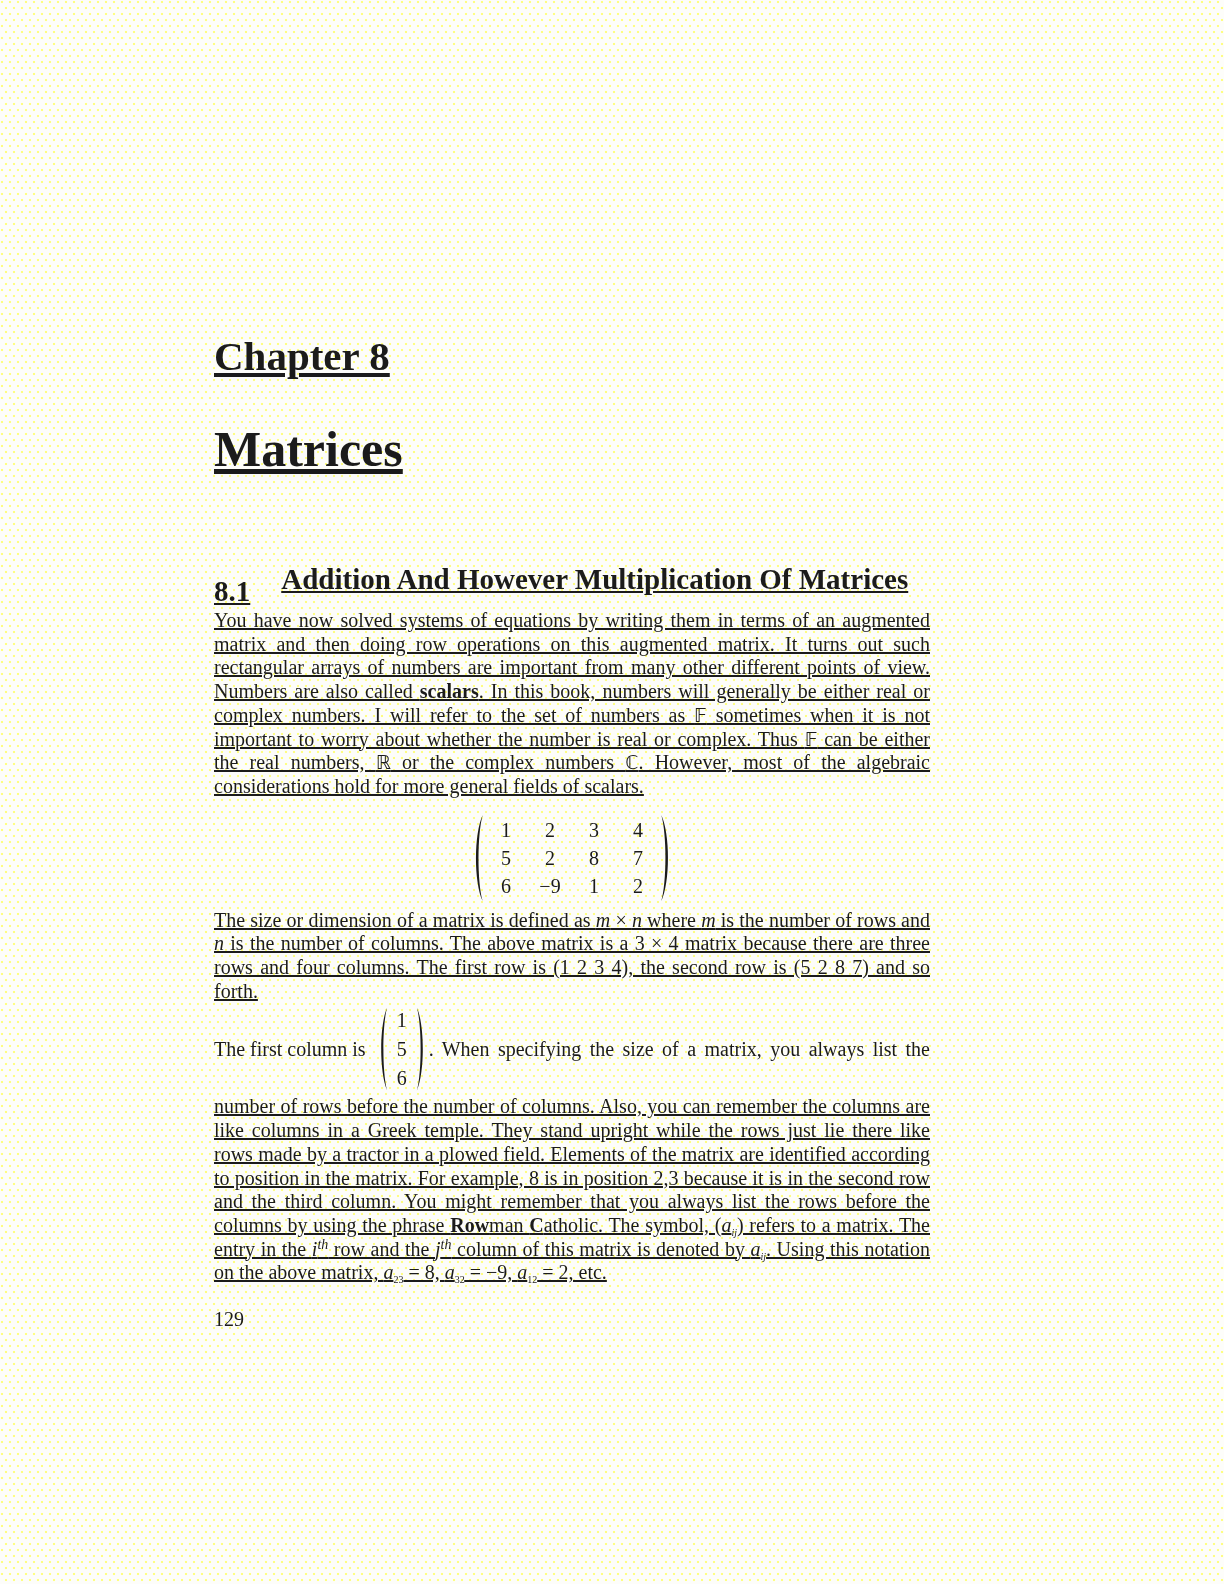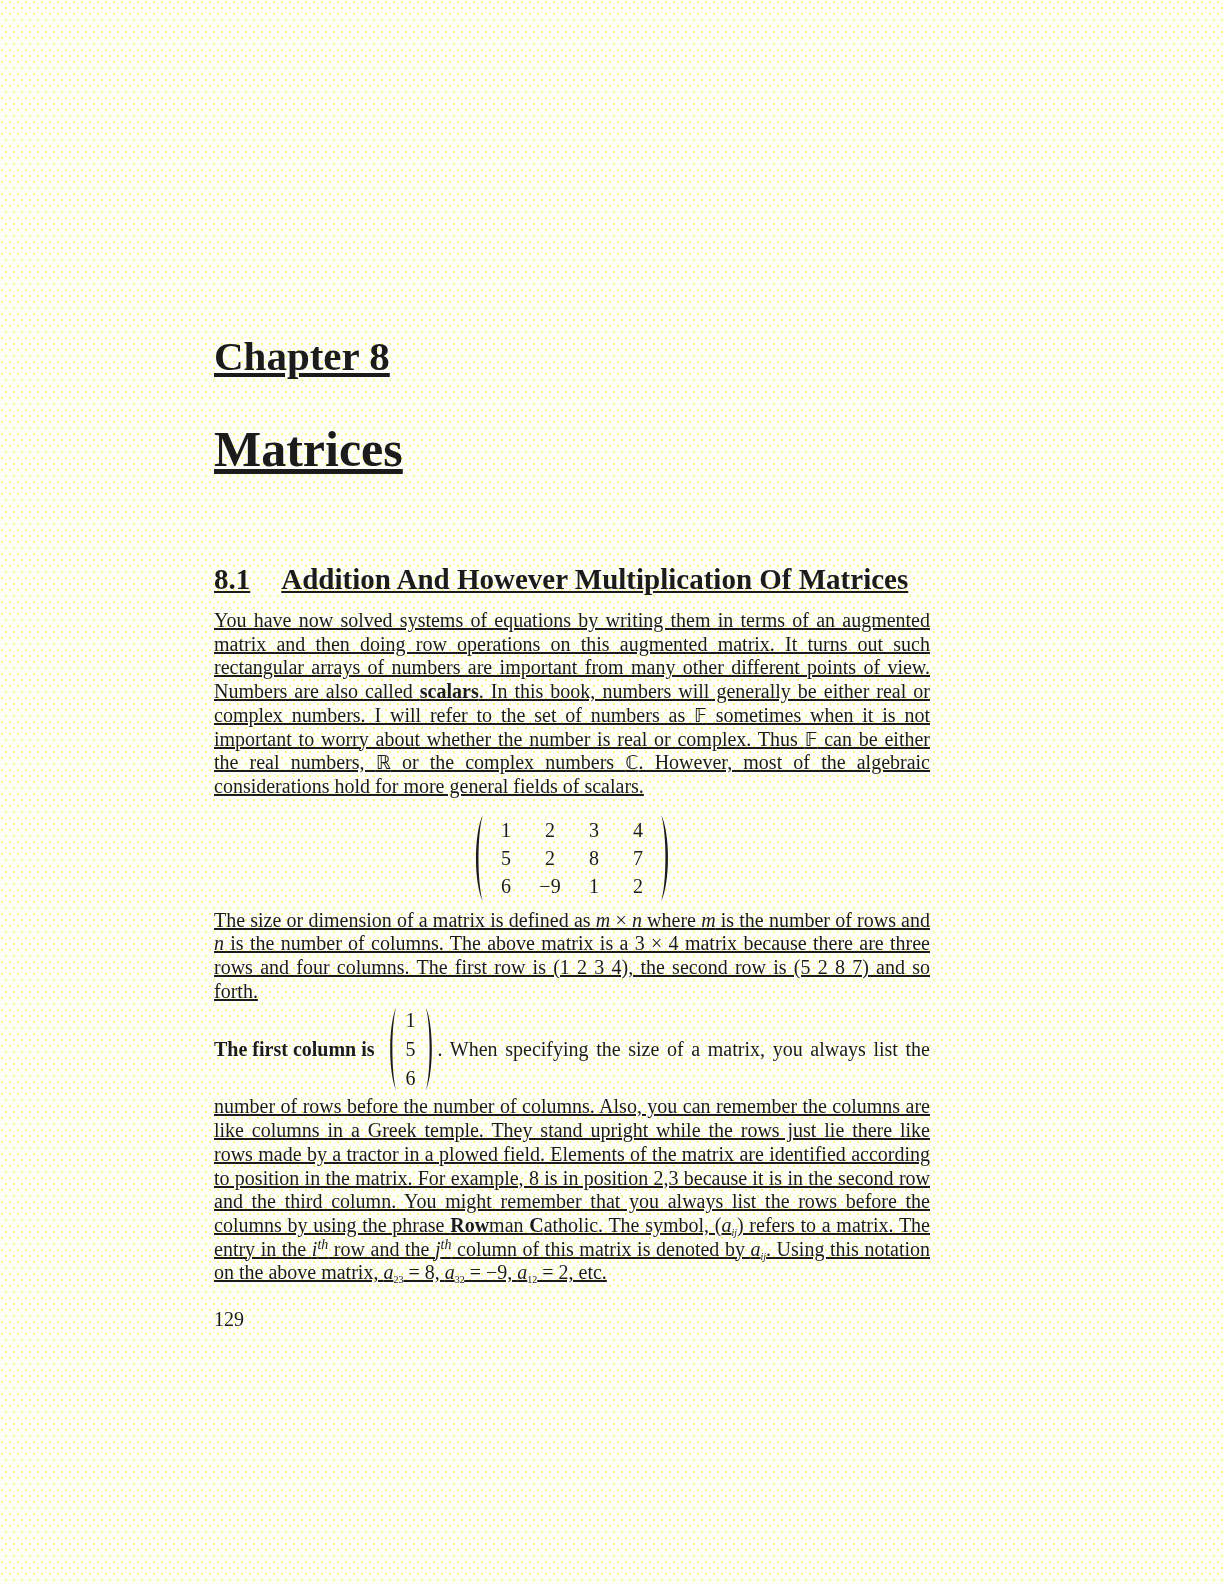--- a/index.html
+++ b/index.html
@@ -17,39 +17,39 @@
     overflow:hidden;
   }
   .page { position:absolute; inset:0; }
   .margin-col { position:absolute; left:214px; width:716px; }
 
   h1,h2,p { margin:0; padding:0; font-weight:normal;text-decoration:underline; }
 
   .chapter-label { top:334px; font-size:41px; font-weight:bold; line-height:1.1; }
   .chapter-title { top:422px; font-size:50px; font-weight:bold; line-height:1.1; }
   .section-heading { top:564px; font-size:29px; font-weight:bold; line-height:1.1; display:flex; }
-  .section-number { margin-right:31px; }
+  .section-number { margin-right:31px;margin-top:12px; }
 
   .content-flow { top:609px; font-size:20px; line-height:23.7px; }
   .para { text-align:justify; }
   .indent { text-indent:24px; }
 
   .f-b  { font-weight:bold; }
   .f-i  { font-style:italic; }
   .f-sub { font-size:10px; vertical-align:-4px; line-height:0; }
   .f-sup { font-size:14px; vertical-align:7px; line-height:0; }
   .f-bb { font-family:"DejaVu Sans", "DejaVu Serif", sans-serif; font-size:19px; }
 
   .matrix-display { margin:15px auto 7px auto; display:flex; align-items:center; justify-content:center; }
   .paren-svg { display:block; }
   .mgrid { display:grid; row-gap:8px; column-gap:20px; padding:0 9px; }
   .mgrid span { display:block; min-width:24px; height:20px; line-height:20px; text-align:center; }
 
   .column-line { display:flex; align-items:center; height:90px; margin:1px 0; }
-  .before-text { white-space:nowrap;font-weight:bold; }
+  .before-text { white-space:nowrap; }
   .after-text { flex:1; text-align:justify; text-align-last:justify; white-space:nowrap; margin-left:1px; }
   .vec { display:flex; align-items:center; margin-left:10px; }
   .vgrid { display:grid; row-gap:9px; padding:0 8px; }
   .vgrid span { display:block; height:20px; line-height:20px; text-align:center; }
 
   .page-number { margin-top:23px; text-align:left; }
 </style>
 </head>
 <body>
 

